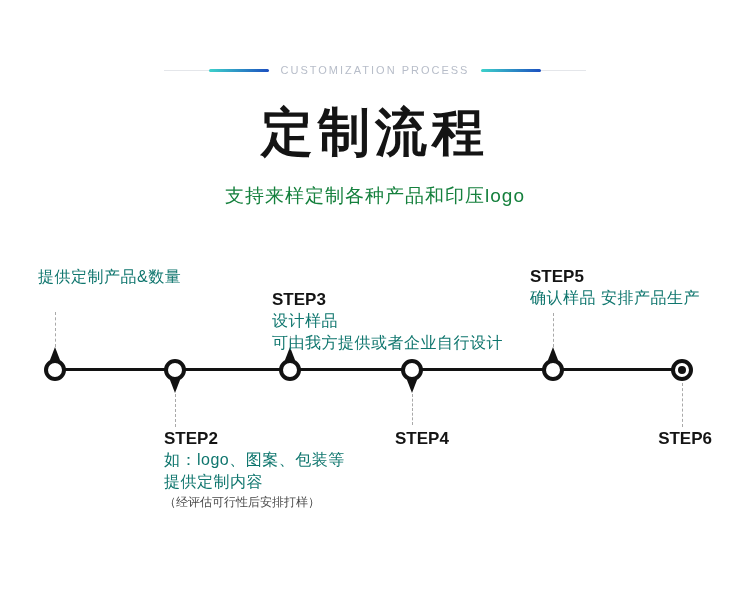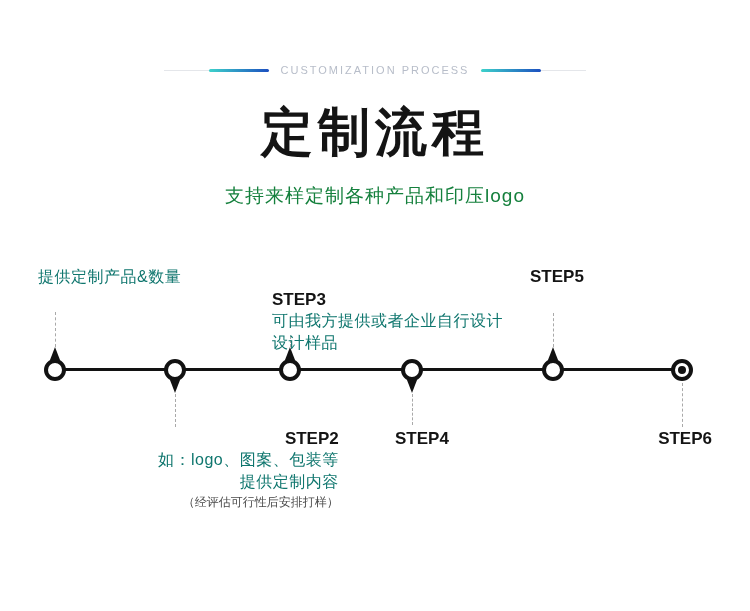--- a/index.html
+++ b/index.html
@@ -185,29 +185,30 @@
     <div class="inner-dot"></div>
   </div>
   <div class="dash-v" style="left:682px; top:383px; height:44px;"></div>
 
   <div class="step-block" style="left:38px; top:266px;">
     <div class="step-line">提供定制产品&amp;数量</div>
   </div>
 
   <div class="step-block" style="left:272px; top:269px;margin-top:20px;">
     <div class="step-id">STEP3</div>
+    <div class="step-line">设计样品</div>
     <div class="step-line">可由我方提供或者企业自行设计</div>
-    <div class="step-line">设计样品</div>
   </div>
 
   <div class="step-block" style="left:530px; top:266px;">
     <div class="step-id">STEP5</div>
-  </div>
-
-  <div class="step-block" style="left:158px; top:428px;text-align:right;">
+    <div class="step-line">确认样品 安排产品生产</div>
+  </div>
+
+  <div class="step-block" style="left:164px; top:428px;">
     <div class="step-id">STEP2</div>
     <div class="step-line">如：logo、图案、包装等</div>
     <div class="step-line">提供定制内容</div>
     <div class="step-note">（经评估可行性后安排打样）</div>
   </div>
 
   <div class="step-block" style="left:395px; top:428px;">
     <div class="step-id">STEP4</div>
   </div>
 

